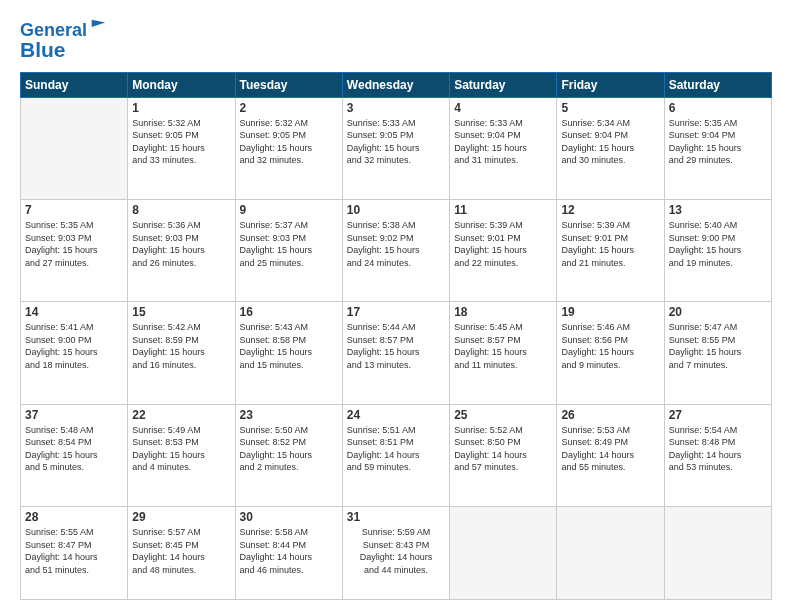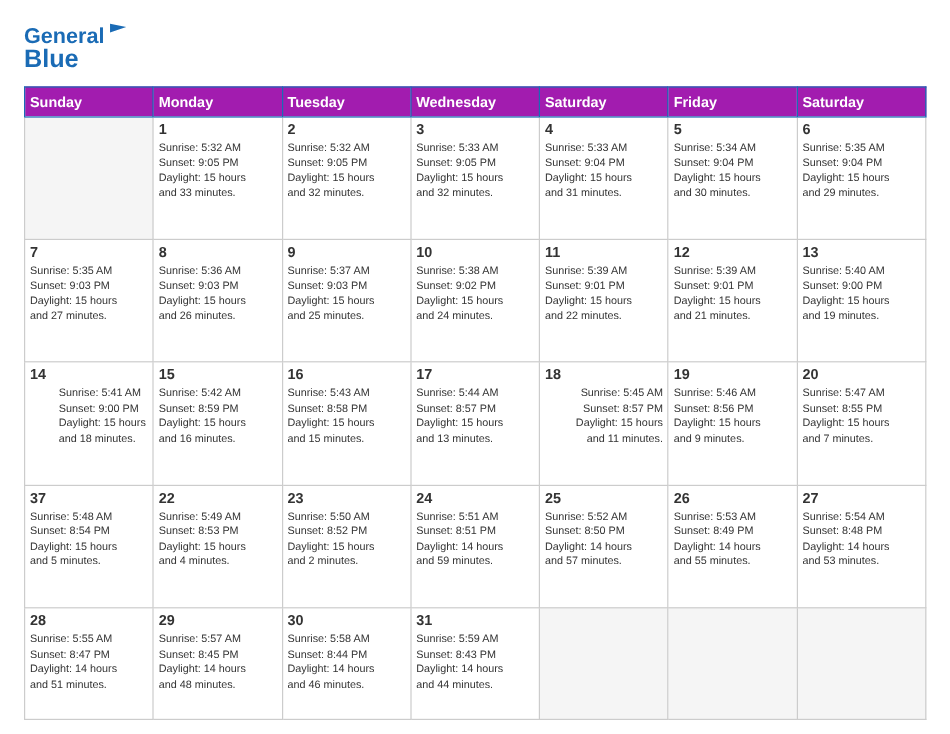--- a/index.html
+++ b/index.html
@@ -58,21 +58,21 @@
       border: 1px solid #ccc;
       border-collapse: collapse;
       width: 100%;
     }
     table {
       width: 100%;
       border-collapse: collapse;
       table-layout: fixed;
     }
     thead th {
-      background: #a21caf;
+      background: #0c4a6e;
       color: #fff;
       font-size: 12px;
       font-weight: bold;
       padding: 5px 4px;
       border: 1px solid #1a6bb5;
       text-align: left;
     }
     tbody td {
       border: 1px solid #ccc;
       vertical-align: top;
@@ -227,21 +227,21 @@
             <span class="day-num">13</span>
             <div class="day-info" style="white-space: pre-line;">Sunrise: 5:40 AM
 Sunset: 9:00 PM
 Daylight: 15 hours
 and 19 minutes.</div>
           </td>
         </tr>
         <tr>
           <td>
             <span class="day-num">14</span>
-            <div class="day-info" style="white-space: pre-line; margin-left: 24px;">Sunrise: 5:41 AM
+            <div class="day-info" style="white-space: pre-line;">Sunrise: 5:41 AM
 Sunset: 9:00 PM
 Daylight: 15 hours
 and 18 minutes.</div>
           </td>
           <td>
             <span class="day-num">15</span>
             <div class="day-info" style="white-space: pre-line;">Sunrise: 5:42 AM
 Sunset: 8:59 PM
 Daylight: 15 hours
 and 16 minutes.</div>
@@ -255,21 +255,21 @@
           </td>
           <td>
             <span class="day-num">17</span>
             <div class="day-info" style="white-space: pre-line;">Sunrise: 5:44 AM
 Sunset: 8:57 PM
 Daylight: 15 hours
 and 13 minutes.</div>
           </td>
           <td>
             <span class="day-num">18</span>
-            <div class="day-info" style="white-space: pre-line; text-align: right;">Sunrise: 5:45 AM
+            <div class="day-info" style="white-space: pre-line;">Sunrise: 5:45 AM
 Sunset: 8:57 PM
 Daylight: 15 hours
 and 11 minutes.</div>
           </td>
           <td>
             <span class="day-num">19</span>
             <div class="day-info" style="white-space: pre-line;">Sunrise: 5:46 AM
 Sunset: 8:56 PM
 Daylight: 15 hours
 and 9 minutes.</div>
@@ -350,21 +350,21 @@
           </td>
           <td>
             <span class="day-num">30</span>
             <div class="day-info" style="white-space: pre-line;">Sunrise: 5:58 AM
 Sunset: 8:44 PM
 Daylight: 14 hours
 and 46 minutes.</div>
           </td>
           <td>
             <span class="day-num">31</span>
-            <div class="day-info" style="white-space: pre-line;">Sunrise: 5:59 AM
+            <div class="day-info" style="white-space: pre-line; text-align: center;">Sunrise: 5:59 AM
 Sunset: 8:43 PM
 Daylight: 14 hours
 and 44 minutes.</div>
           </td>
           <td class="empty-cell"></td>
           <td class="empty-cell"></td>
           <td class="empty-cell"></td>
         </tr>
       </tbody>
   </table>

